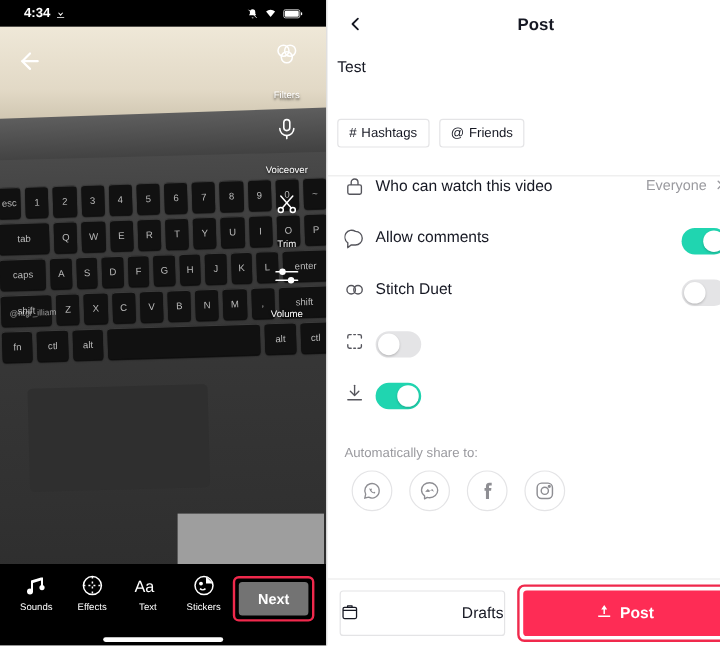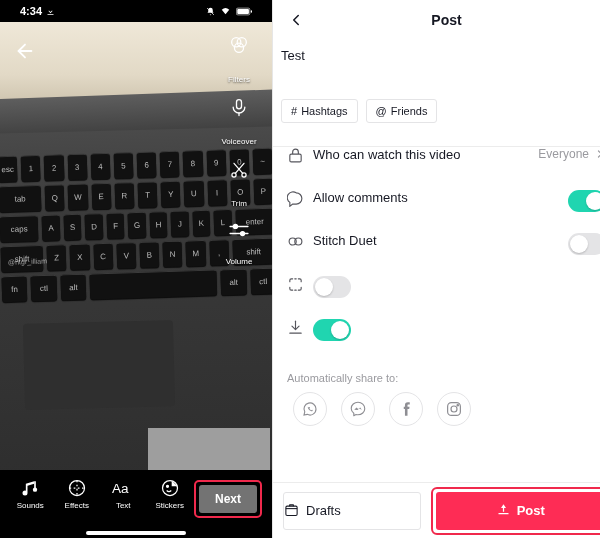--- a/index.html
+++ b/index.html
@@ -199,21 +199,21 @@
     color: #8e8e93;
   }
   .footer {
     position: absolute; bottom: 0; left: 0; right: 0;
     height: 56px; display: flex; align-items: center;
     padding: 0 10px; gap: 10px;
     border-top: 1px solid #ececec; background: #fff;
   }
   .drafts-btn {
     flex: 1; height: 38px; border: 1px solid #e4e4e6; border-radius: 3px;
-    display: flex; align-items: center; justify-content: flex-start; gap: 7px;
+    display: flex; align-items: center; justify-content: space-between; gap: 7px;
     font-size: 13px; color: #161823; background: #fff;
   }
   .post-wrap {
     flex: 1.25; border: 2px solid #f0294c; border-radius: 6px; padding: 3px;
   }
   .post-btn {
     width: 100%; height: 38px; background: #fe2c55; color: #fff;
     border: none; border-radius: 3px; font-size: 13px; font-weight: bold;
     display: flex; align-items: center; justify-content: center; gap: 6px;
   }

